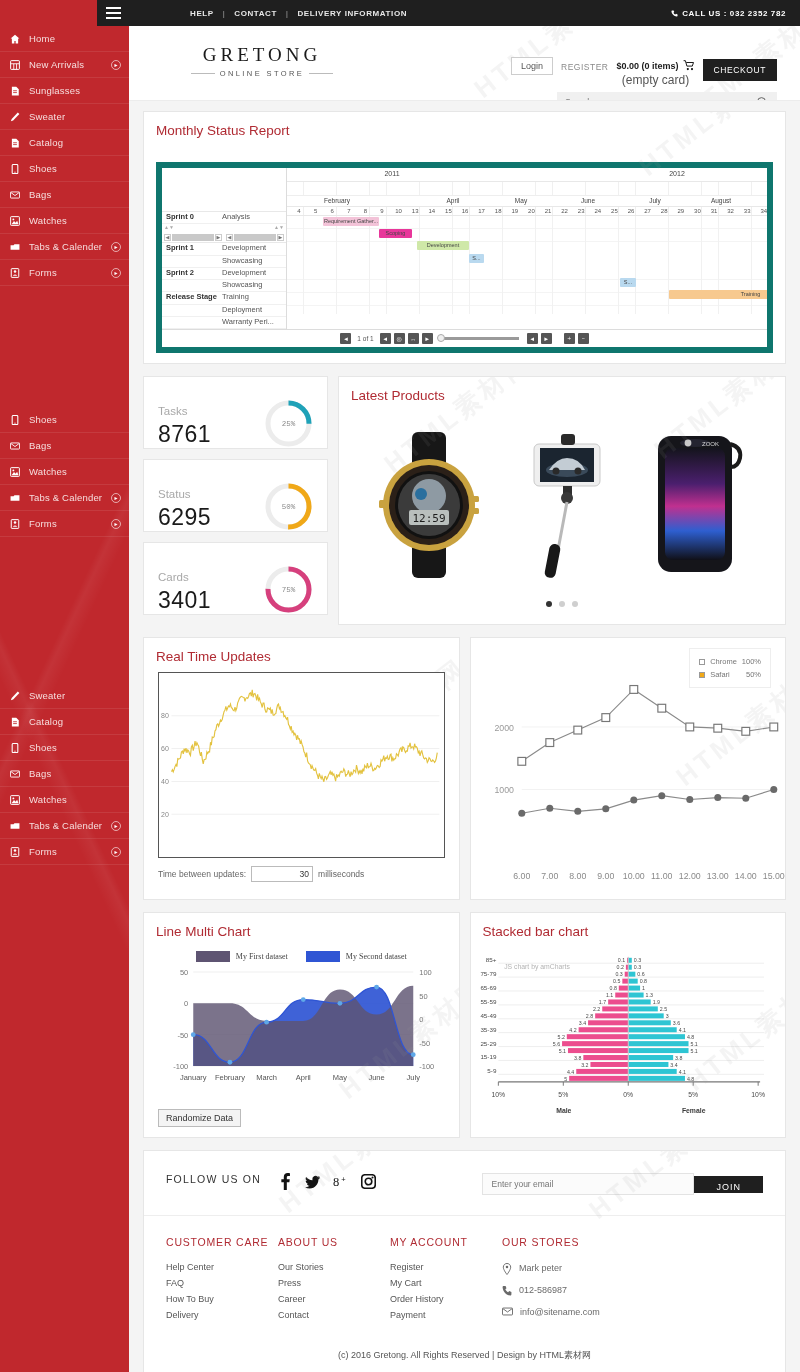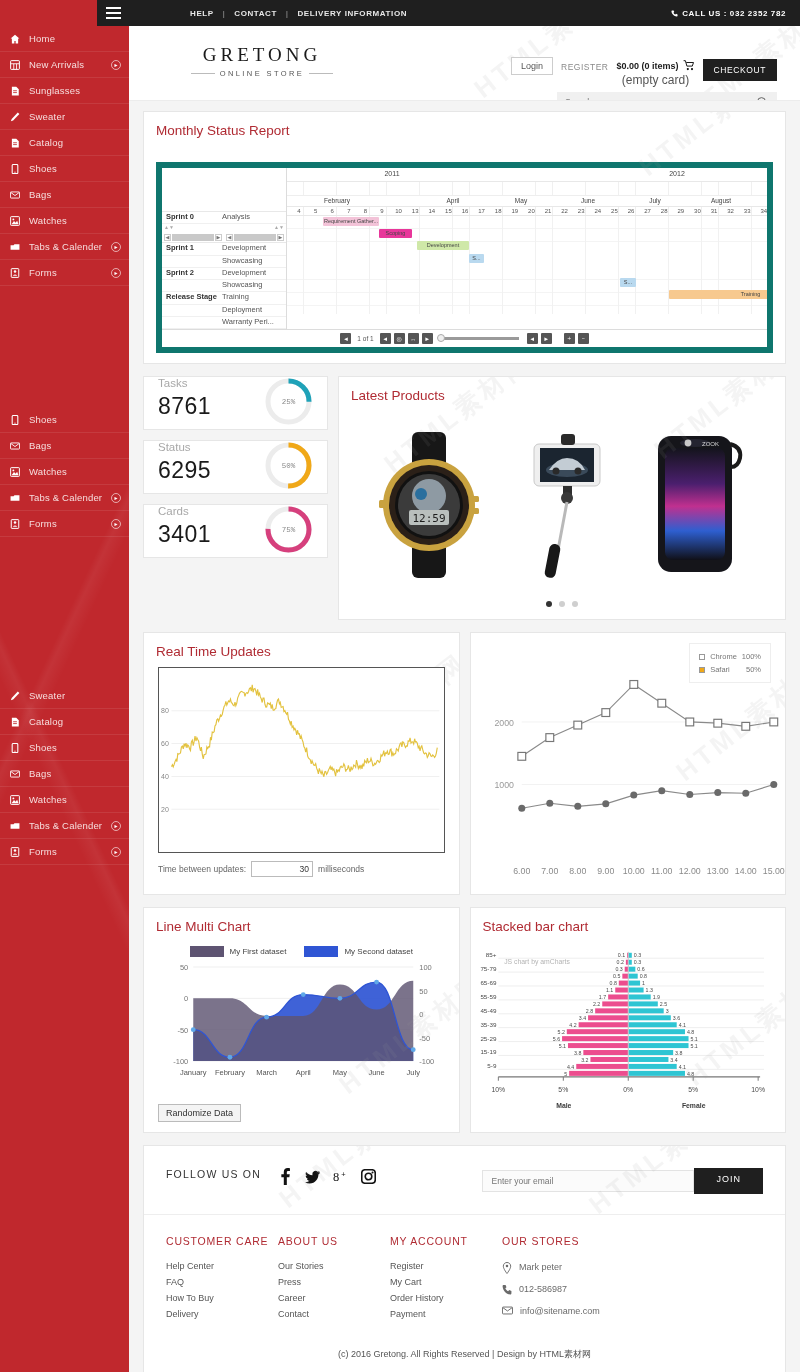--- a/index.html
+++ b/index.html
@@ -134,22 +134,22 @@
   .gantt-foot{ height:18px; border-top:1px solid #dcdcdc; display:flex; align-items:center; justify-content:center; gap:3px;}
   .gbtn{ width:11px; height:11px; background:#555; color:#fff; font-size:6px;
     display:flex; align-items:center; justify-content:center; border-radius:1px; cursor:pointer;}
   .gfoot-label{ font-size:6.5px; color:#555; padding:0 3px;}
   .slider{ width:78px; height:3px; background:#9a9a9a; position:relative; margin:0 5px;}
   .slider i{ position:absolute; left:-4px; top:-3px; width:8px; height:8px; border-radius:50%; background:#efefef; border:1px solid #aaa;}
   
   .row{ display:flex; gap:10px; }
   .stats-col{ width:185px; flex:none;}
   .stat-card{
-    background:#fff; border:1px solid #e6e6e6; height:54px; margin-bottom:10px;
-    display:flex; align-items:flex-start; padding:0 14px; position:relative; overflow:hidden;
+    background:#fff; border:1px solid #e6e6e6; height:73px; margin-bottom:10px;
+    display:flex; align-items:flex-end; padding:0 14px; position:relative; overflow:hidden;
   }
   .stat-card .txt{ flex:1;}
   .stat-card .lbl{ color:#a8a8a8; font-size:11.5px; margin-bottom:4px;}
   .stat-card .val{ color:#1a1a1a; font-size:23px; letter-spacing:.5px;}
   .donut{ width:49px; height:49px; position:relative; flex:none;}
   .donut svg{ transform:rotate(-90deg);}
   .donut .pct{
     position:absolute; inset:0; display:flex; align-items:center; justify-content:center;
     font-size:7.5px; color:#8a8a8a;font-family:Liberation Mono, monospace;
   }
@@ -165,39 +165,39 @@
   .rt-note{ font-size:8.5px; color:#666; padding:8px 0 10px 14px; display:flex; align-items:center; gap:5px;}
   .rt-note input{ width:62px; border:1px solid #bbb; font-size:8.5px; text-align:right; padding:2px 3px; font-family:inherit; color:#333;}
   .legendbox{
     position:absolute; right:14px; top:10px; background:#fff; border:1px solid #eee;
     padding:6px 9px; font-size:7.5px; color:#777; min-width:80px;
   }
   .legendbox div{ display:flex; align-items:center; gap:5px; padding:2px 0;}
   .legendbox .sw{ width:6px; height:6px; border:1px solid #999; display:block; flex:none;}
   .legendbox .nm{ flex:1;}
   
-  .lm-legend{ display:flex; justify-content:center; gap:18px; font-size:8px; color:#444; padding-top:4px;}
+  .lm-legend{ display:flex; justify-content:center; gap:18px; font-size:8px; color:#444; padding-top:4px;font-family:Liberation Serif, serif;}
   .lm-legend div{ display:flex; align-items:center; gap:6px;}
   .lm-legend i{ width:34px; height:11px; display:block;}
   .randomize{
     margin:4px 0 10px 14px; border:1px solid #bbb; background:#f4f4f4;
     font-size:9px; padding:3px 7px; color:#333; cursor:pointer; font-family:inherit;
   }
   
   .footer{ background:#fff; border:1px solid #e6e6e6; position:relative; overflow:hidden;}
   .follow{ display:flex; align-items:flex-start; padding:22px 22px 20px 22px; border-bottom:1px solid #eee;}
   .follow .fl{ font-size:10.5px; letter-spacing:1.2px; color:#333;}
   .soc{ display:flex; gap:13px; margin-left:18px; align-items:center;}
   .soc span{ cursor:pointer; color:#1b1b1b;}
   .news{ margin-left:auto; display:flex; align-items:center;}
   .news input{
     width:212px; height:22px; border:1px solid #e3e3e3; background:#fbfbfb;
     font-size:8.5px; color:#b9b9b9; padding:0 8px; outline:none; font-family:inherit;
   }
-  .join{ background:#1f1f1f; color:#fff; font-size:9px; letter-spacing:1px; padding:0 22px; height:26px; line-height:22px; cursor:pointer;}
+  .join{ background:#1f1f1f; color:#fff; font-size:9px; letter-spacing:1px; padding:0 22px; height:17px; line-height:22px; cursor:pointer;}
   .fcols{ display:flex; padding:20px 22px 10px 22px; gap:0;}
   .fcol{ width:112px;}
   .fcol.wide{ width:140px;}
   .fcol h4{ color:#b02b33; font-size:10.5px; letter-spacing:.8px; font-weight:normal; margin-bottom:11px;}
   .fcol a{ display:block; color:#555; font-size:9px; padding:3px 0; text-decoration:none; cursor:pointer;}
   .fcol .ci{ display:flex; align-items:flex-start; gap:7px; color:#6a6a6a; font-size:9px; padding:4px 0;}
   .copy{ text-align:center; font-size:9px; color:#555; padding:16px 0 18px 0;}
 </style>
 </head>
 <body>

